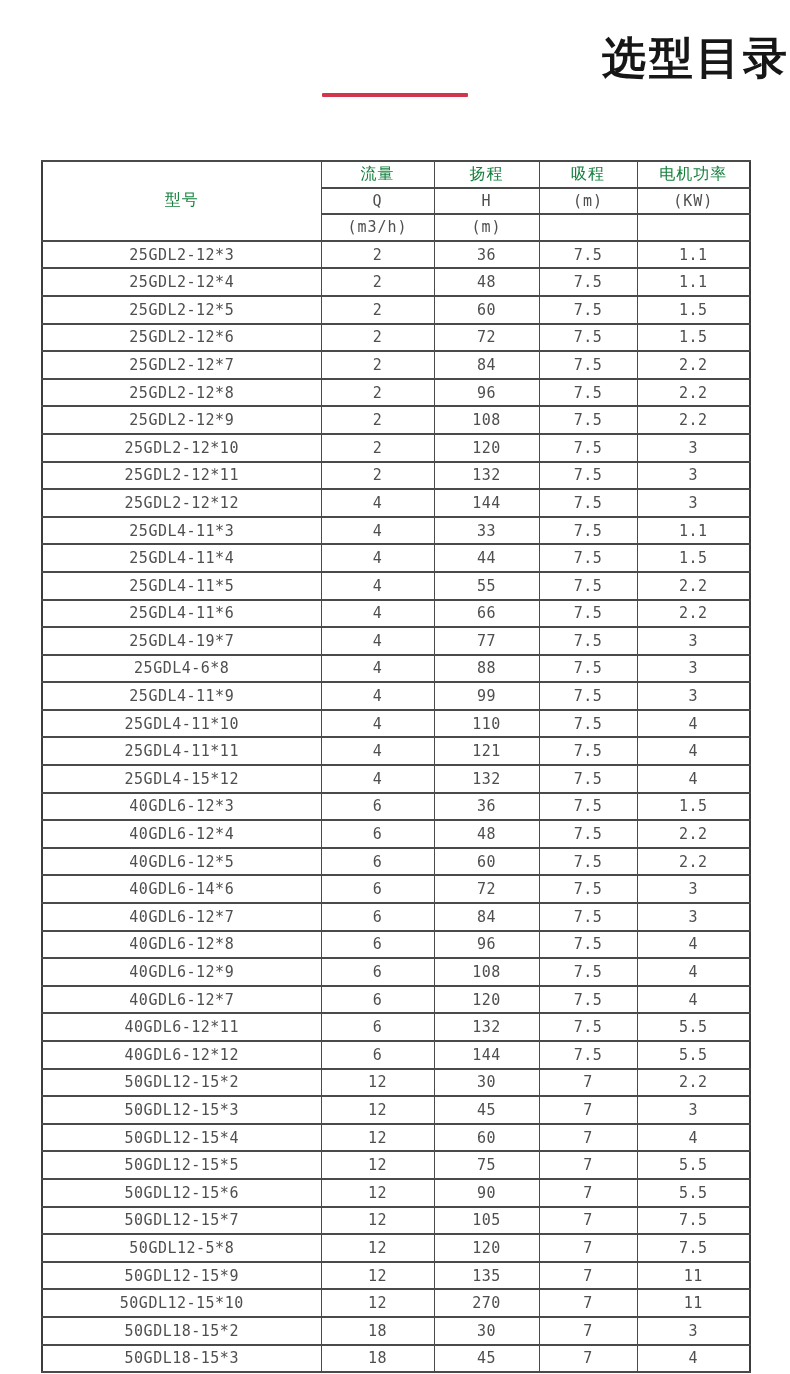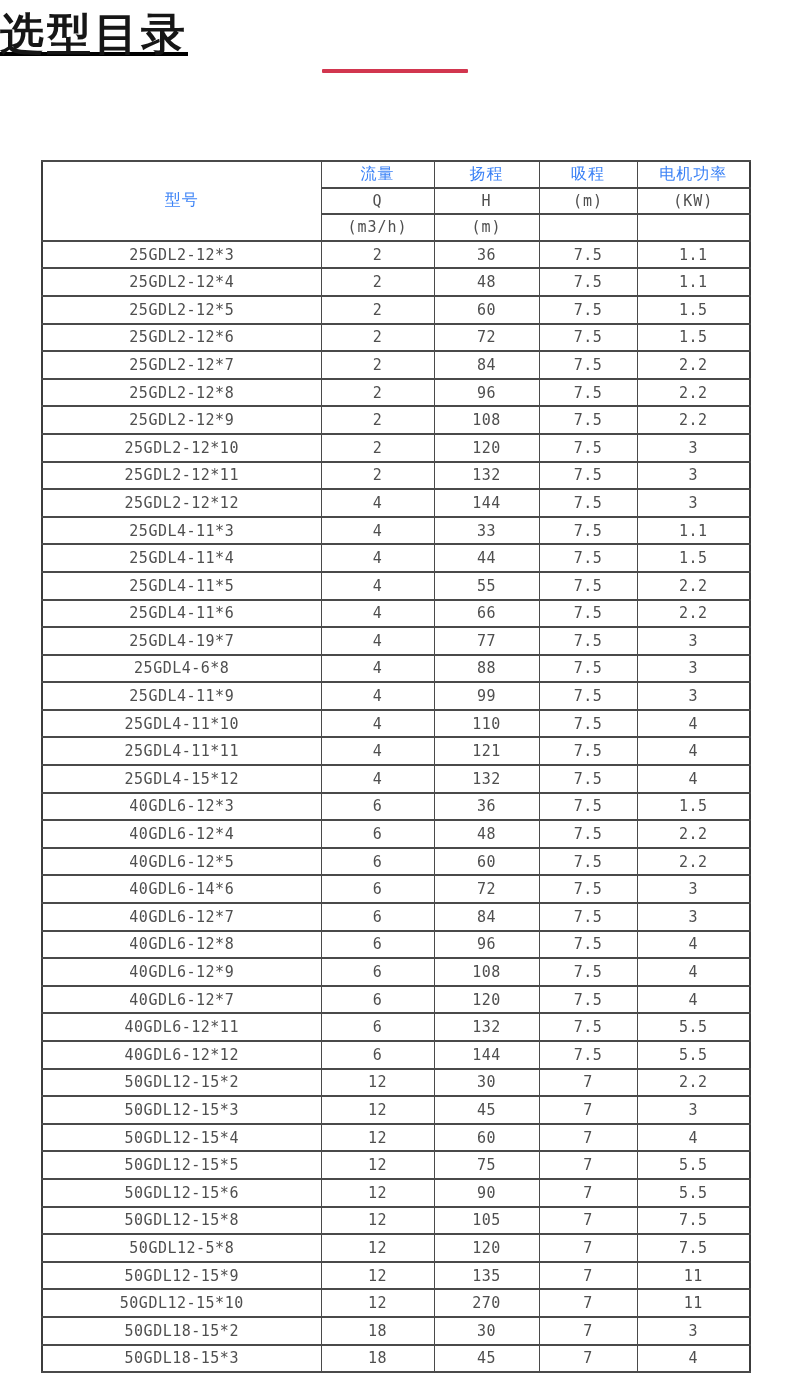--- a/index.html
+++ b/index.html
@@ -12,25 +12,24 @@
     font-family: "DejaVu Sans Mono", "Liberation Mono", monospace;
   }
   .page {
     position: relative;
     width: 790px;
     height: 1374px;
     background: #ffffff;
   }
   .title-block {
     position: absolute;
-    top: 8px;
+    top: 32px;
     left: 0;
     right: 0;
-    text-align: left;
-    text-decoration: underline;
+    text-align: right;
   }
   .page-title {
     margin: 0;
     font-family: "Liberation Sans", "DejaVu Sans", sans-serif;
     font-size: 44px;
     line-height: 52px;
     font-weight: 900;
     letter-spacing: 3px;
     color: #161616;
   }
@@ -59,21 +58,21 @@
     text-align: center;
     vertical-align: middle;
     white-space: nowrap;
     overflow: hidden;
   }
   table.catalog { border: 2px solid #3c3c3c; }
   thead th {
     height: 24.6px;
     font-weight: 400;
     font-size: 16px;
-    color: #3b82f6;
+    color: #15803d;
     letter-spacing: 1px;
     font-family: "DejaVu Sans Mono", "Liberation Mono", monospace;
   }
   thead th.latin {
     font-size: 15px;
     color: #4f4f4f;
   }
   tbody td {
     height: 25.6px;
     font-size: 15px;
@@ -360,21 +359,21 @@
           <td>5.5</td>
         </tr>
         <tr>
           <td>50GDL12-15*6</td>
           <td>12</td>
           <td>90</td>
           <td>7</td>
           <td>5.5</td>
         </tr>
         <tr>
-          <td>50GDL12-15*8</td>
+          <td>50GDL12-15*7</td>
           <td>12</td>
           <td>105</td>
           <td>7</td>
           <td>7.5</td>
         </tr>
         <tr>
           <td>50GDL12-5*8</td>
           <td>12</td>
           <td>120</td>
           <td>7</td>

